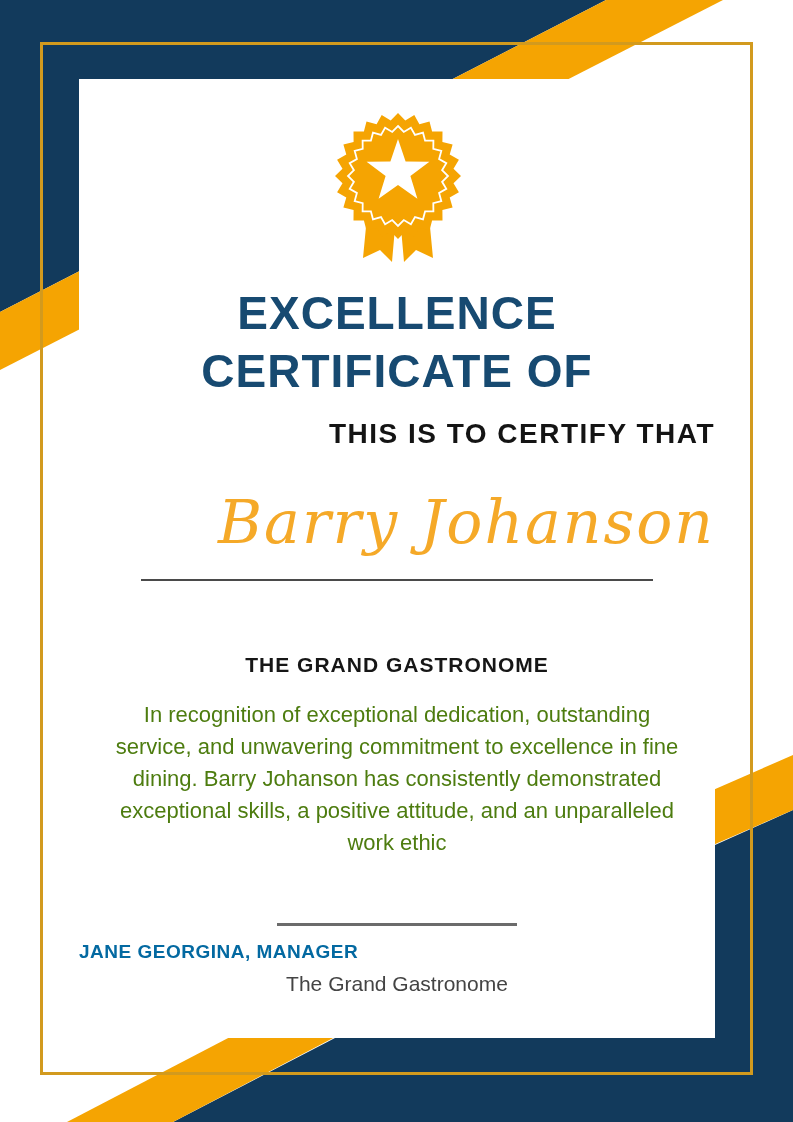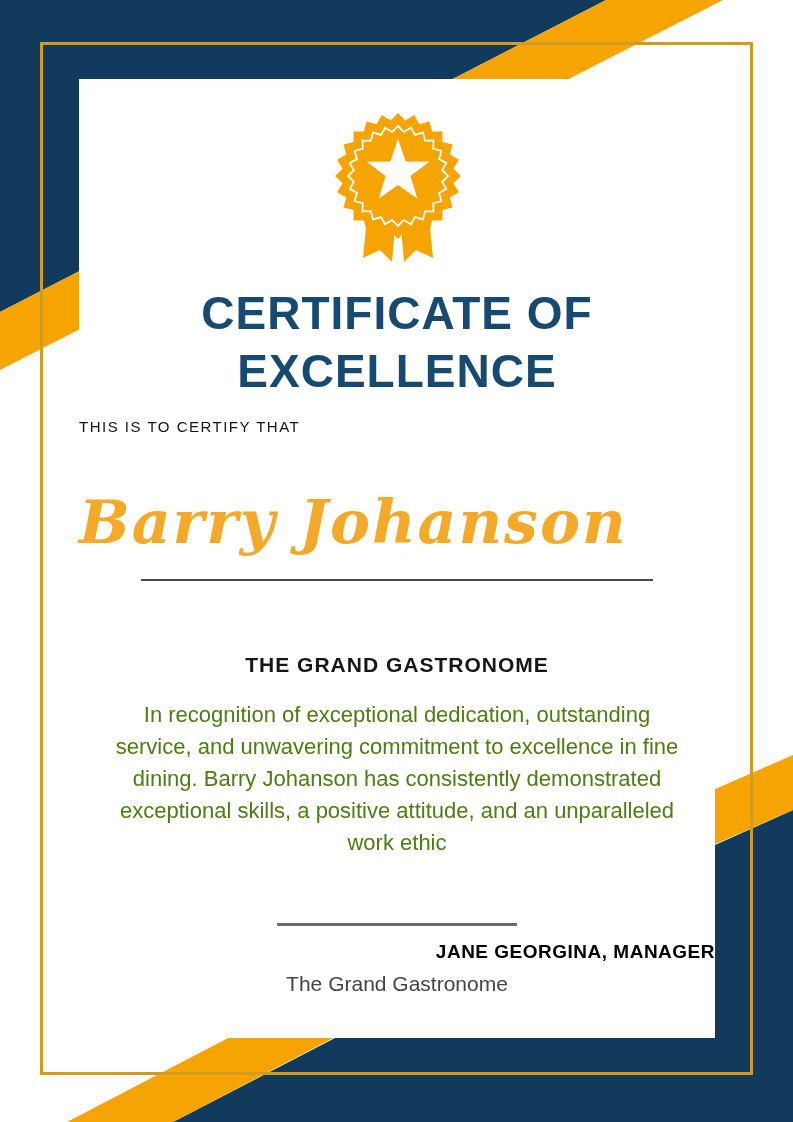--- a/index.html
+++ b/index.html
@@ -19,33 +19,32 @@
   .badge-svg{position:absolute;left:239px;top:27px;width:160px;height:164px;}
   .title{
     position:absolute;left:0;top:205px;width:636px;
     text-align:center;
     color:var(--navy-title,#174A71);
     font-size:46px;font-weight:800;letter-spacing:1px;
     line-height:58px;
   }
   .subtitle{
     position:absolute;left:0;top:339px;width:636px;
-    text-align:left;color:#141414;
-    font-size:15px;font-weight:400;letter-spacing:1.5px;
+    text-align:right;color:#141414;
+    font-size:28px;font-weight:700;letter-spacing:1.5px;
   }
   .recipient-name{
     position:absolute;left:0;top:408px;width:636px;
-    text-align:left;
+    text-align:right;
     font-family:"DejaVu Serif",serif;
     font-style:italic;
     font-size:60px;
     color:var(--gold-script,#F5A928);
     letter-spacing:2px;
     white-space:nowrap;
-    font-weight:bold;
   }
   .name-underline{
     position:absolute;left:62px;top:500px;width:512px;height:2px;
     background:#4a4a4a;
   }
   .org-heading{
     position:absolute;left:0;top:574px;width:636px;
     text-align:center;color:#161616;
     font-size:21px;font-weight:800;letter-spacing:1px;
   }
@@ -53,21 +52,21 @@
     position:absolute;left:35px;top:620px;width:566px;
     text-align:center;color:#4d7c0f;
     font-size:22px;line-height:32px;font-weight:400;
   }
   .sig-line{
     position:absolute;left:198px;top:844px;width:240px;height:3px;
     background:#6b6b6b;
   }
   .sig-name{
     position:absolute;left:0;top:862px;width:636px;
-    text-align:right;color:#000000;
+    text-align:left;color:#0369a1;
     font-size:19px;font-weight:800;letter-spacing:0.5px;
   }
   .sig-org{
     position:absolute;left:0;top:893px;width:636px;
     text-align:center;color:#444444;
     font-size:21px;font-weight:400;
   }
 </style>
 </head>
 <body>
@@ -97,22 +96,22 @@
       <polygon points="82,110 110,100 115,152 98,144 86,156" fill="#F5A402"></polygon>
 
       <polygon fill="#F5A402" points="80.0,7.0 87.3,14.5 96.3,9.1 101.4,18.3 111.5,15.4 114.1,25.6 124.5,25.5 124.4,35.9 134.6,38.5 131.7,48.6 140.9,53.7 135.5,62.7 143.0,70.0 135.5,77.3 140.9,86.3 131.7,91.4 134.6,101.5 124.4,104.1 124.5,114.5 114.1,114.4 111.5,124.6 101.4,121.7 96.3,130.9 87.3,125.5 80.0,133.0 72.7,125.5 63.7,130.9 58.6,121.7 48.5,124.6 45.9,114.4 35.5,114.5 35.6,104.1 25.4,101.5 28.3,91.4 19.1,86.3 24.5,77.3 17.0,70.0 24.5,62.7 19.1,53.7 28.3,48.6 25.4,38.5 35.6,35.9 35.5,25.5 45.9,25.6 48.5,15.4 58.6,18.3 63.7,9.1 72.7,14.5"></polygon>
 
       <polygon fill="none" stroke="#ffffff" stroke-width="1.8" points="80.0,20.0 85.8,25.9 92.9,21.7 97.0,28.9 105.0,26.7 107.1,34.7 115.4,34.6 115.3,42.9 123.3,45.0 121.1,53.0 128.3,57.1 124.1,64.2 130.0,70.0 124.1,75.8 128.3,82.9 121.1,87.0 123.3,95.0 115.3,97.1 115.4,105.4 107.1,105.3 105.0,113.3 97.0,111.1 92.9,118.3 85.8,114.1 80.0,120.0 74.2,114.1 67.1,118.3 63.0,111.1 55.0,113.3 52.9,105.3 44.6,105.4 44.7,97.1 36.7,95.0 38.9,87.0 31.7,82.9 35.9,75.8 30.0,70.0 35.9,64.2 31.7,57.1 38.9,53.0 36.7,45.0 44.7,42.9 44.6,34.6 52.9,34.7 55.0,26.7 63.0,28.9 67.1,21.7 74.2,25.9"></polygon>
 
       <polygon points="80,33 87.6,55.5 111.4,55.8 92.4,70 99.4,92.7 80,79 60.6,92.7 67.6,70 48.6,55.8 72.4,55.5" fill="#ffffff"></polygon>
     </svg>
 
     <div class="title">
+      <div>EXCELLENCE</div>
       <div>CERTIFICATE OF</div>
-      <div>EXCELLENCE</div>
     </div>
 
     <div class="subtitle">THIS IS TO CERTIFY THAT</div>
 
     <div class="recipient-name">Barry Johanson</div>
 
     <div class="name-underline"></div>
 
     <div class="org-heading">THE GRAND GASTRONOME</div>
 

